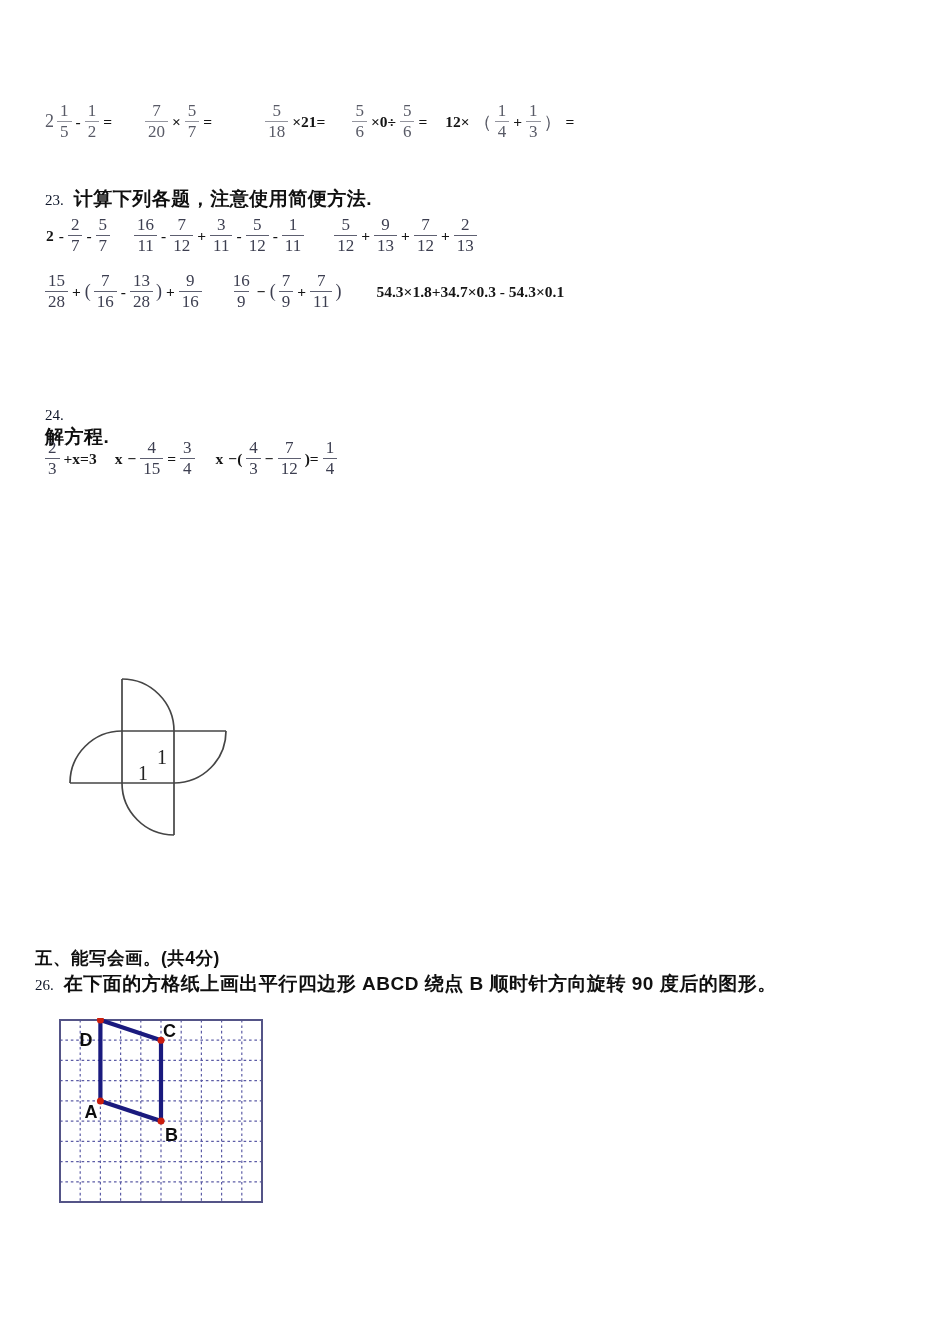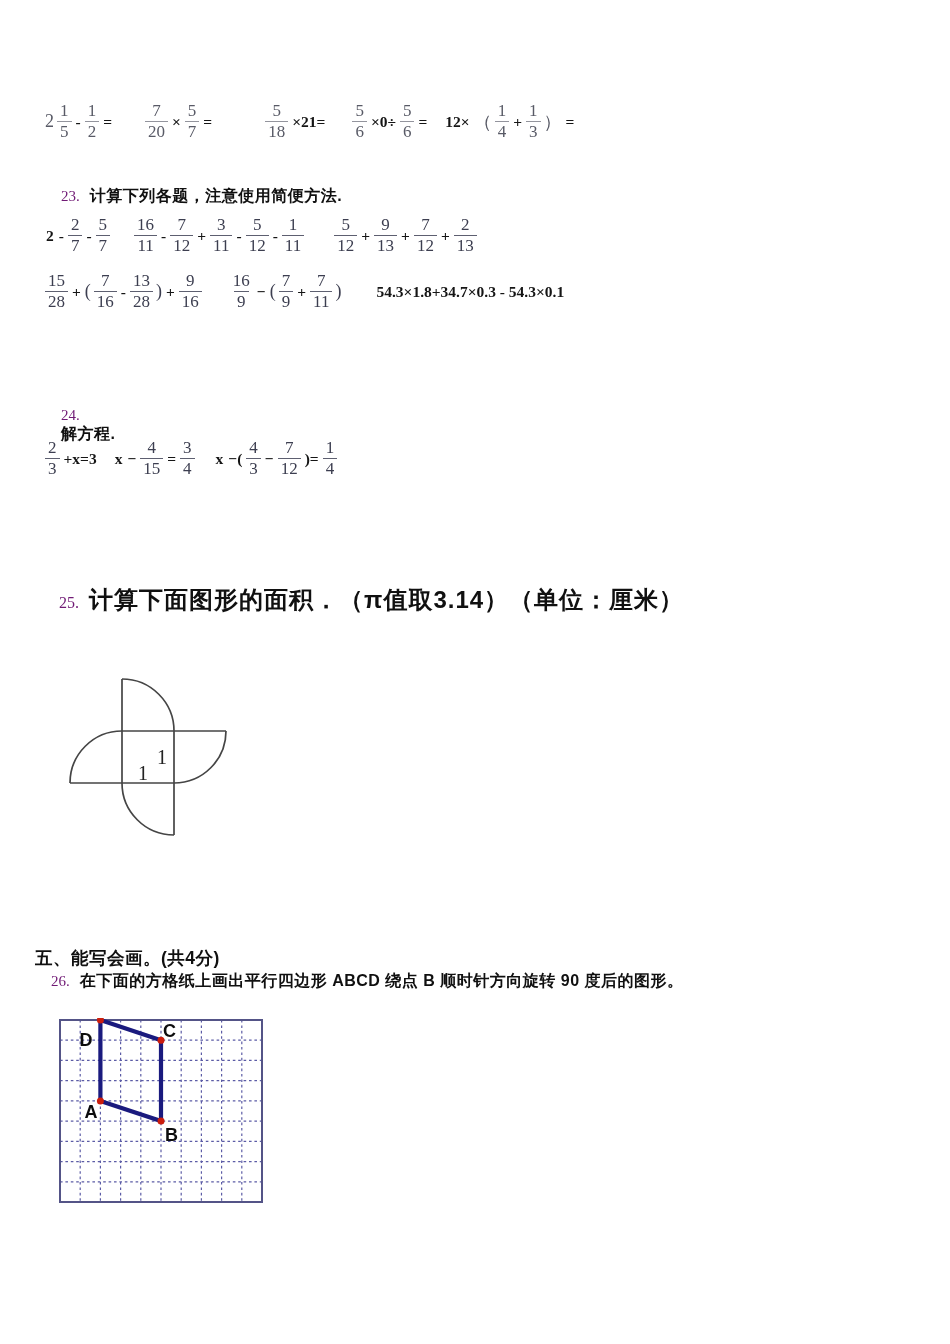--- a/index.html
+++ b/index.html
@@ -6,25 +6,25 @@
   .page {
     position:relative; width:950px; height:1344px;
     background:var(--page-bg,#fff);
     font-family:"Liberation Sans", sans-serif;
     overflow:hidden;
   }
   
   .qlabel { position:absolute; display:flex; align-items:baseline; white-space:nowrap; }
   .qnum {
     font-family:"Liberation Serif", serif;
-    font-size:15px; color:#701a75; margin-right:10px;margin-left:16px;
+    font-size:15px; color:#0f172a; margin-right:10px;
   }
   .qtitle {
     font-family:"Liberation Sans", sans-serif;
-    font-weight:bold; font-size:16px; color:#101010; letter-spacing:0.5px;
+    font-weight:bold; font-size:19px; color:#101010; letter-spacing:0.5px;
   }
   .q25 .qnum { font-size:16px; }
   .q25 .qtitle { font-size:24px; letter-spacing:1px; }
   .sec .qtitle { font-size:17.5px; }
   
   .mrow { position:absolute; display:flex; align-items:center; column-gap:3px; white-space:nowrap; }
   .frac {
     display:inline-flex; flex-direction:column; align-items:center;
     font-family:"Liberation Serif", serif; font-size:17px;
     color:var(--math-ink); line-height:1.08;
@@ -258,24 +258,20 @@
         <span class="fn">7</span>
         <span class="fd">12</span>
       </span>
       <span class="mop">)=</span>
       <span class="frac">
         <span class="fn">1</span>
         <span class="fd">4</span>
       </span>
     </div>
 
-  <div class="qlabel q25" style="left:43px; top:584px;">
-    <span class="qnum">25.</span>
-    <span class="qtitle">计算下面图形的面积．（π值取3.14）（单位：厘米）</span>
-  </div>
 
   <svg class="fig pinwheel" style="left:60px; top:668px;" width="180" height="180" viewBox="0 0 180 180">
     <path d="M 62 11 L 62 115"></path>
     <path d="M 114 63 L 114 167"></path>
     <path d="M 62 63 L 166 63"></path>
     <path d="M 10 115 L 114 115"></path>
     <path d="M 62 11 A 52 52 0 0 1 114 63"></path>
     <path d="M 166 63 A 52 52 0 0 1 114 115"></path>
     <path d="M 114 167 A 52 52 0 0 1 62 115"></path>
     <path d="M 10 115 A 52 52 0 0 1 62 63"></path>

